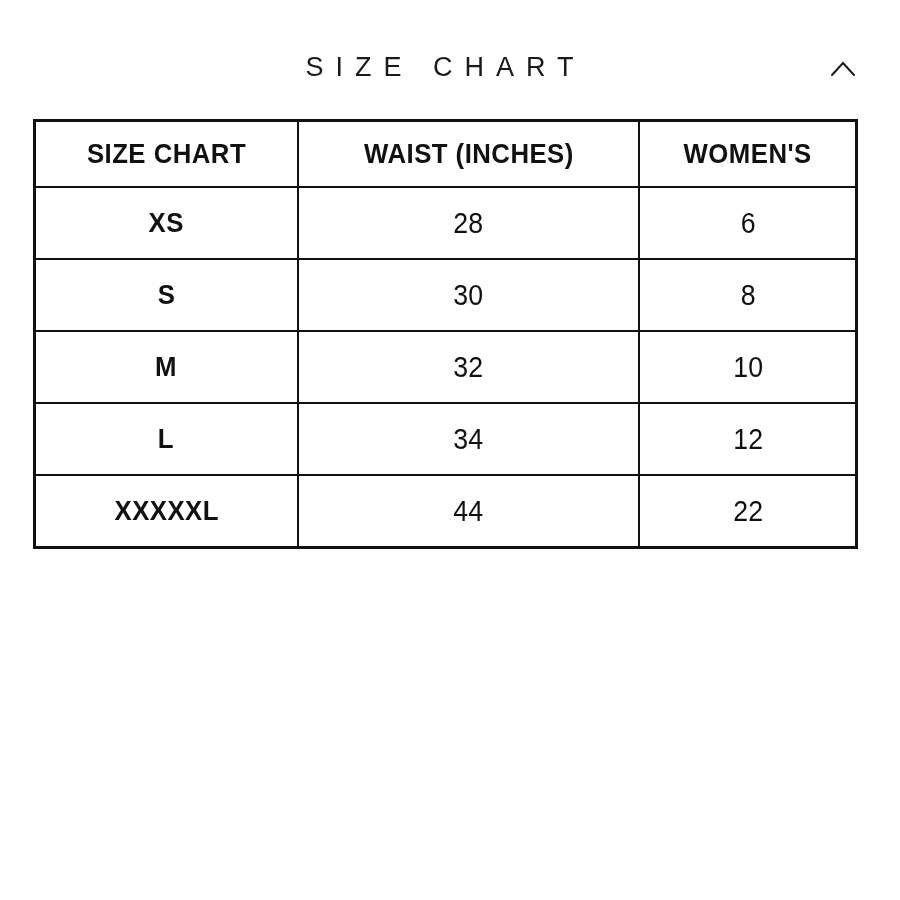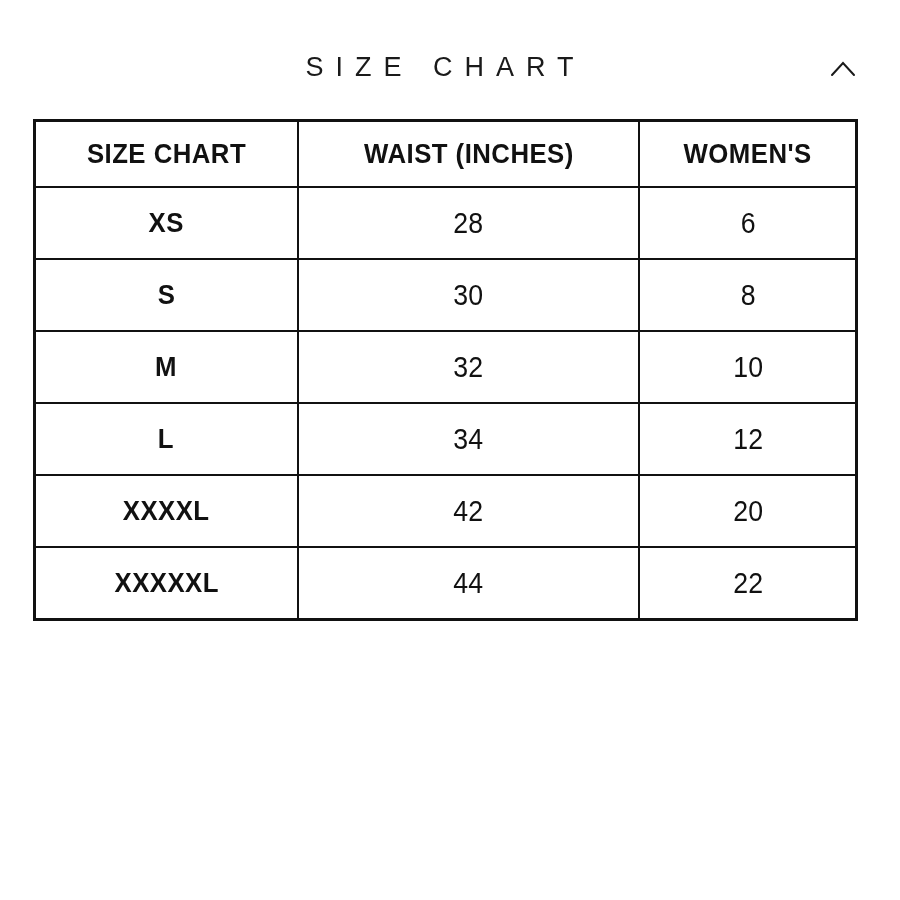--- a/index.html
+++ b/index.html
@@ -164,31 +164,20 @@
         <span class="cell-text">34</span>
       </td>
       <td class="womens-cell">
         <span class="cell-text">12</span>
       </td>
     </tr>
 
 
 
 
-    <tr>
-      <td class="size-cell">
-        <span class="cell-text">XXXXL</span>
-      </td>
-      <td class="waist-cell">
-        <span class="cell-text">42</span>
-      </td>
-      <td class="womens-cell">
-        <span class="cell-text">20</span>
-      </td>
-    </tr>
 
     <tr>
       <td class="size-cell">
         <span class="cell-text">XXXXXL</span>
       </td>
       <td class="waist-cell">
         <span class="cell-text">44</span>
       </td>
       <td class="womens-cell">
         <span class="cell-text">22</span>

